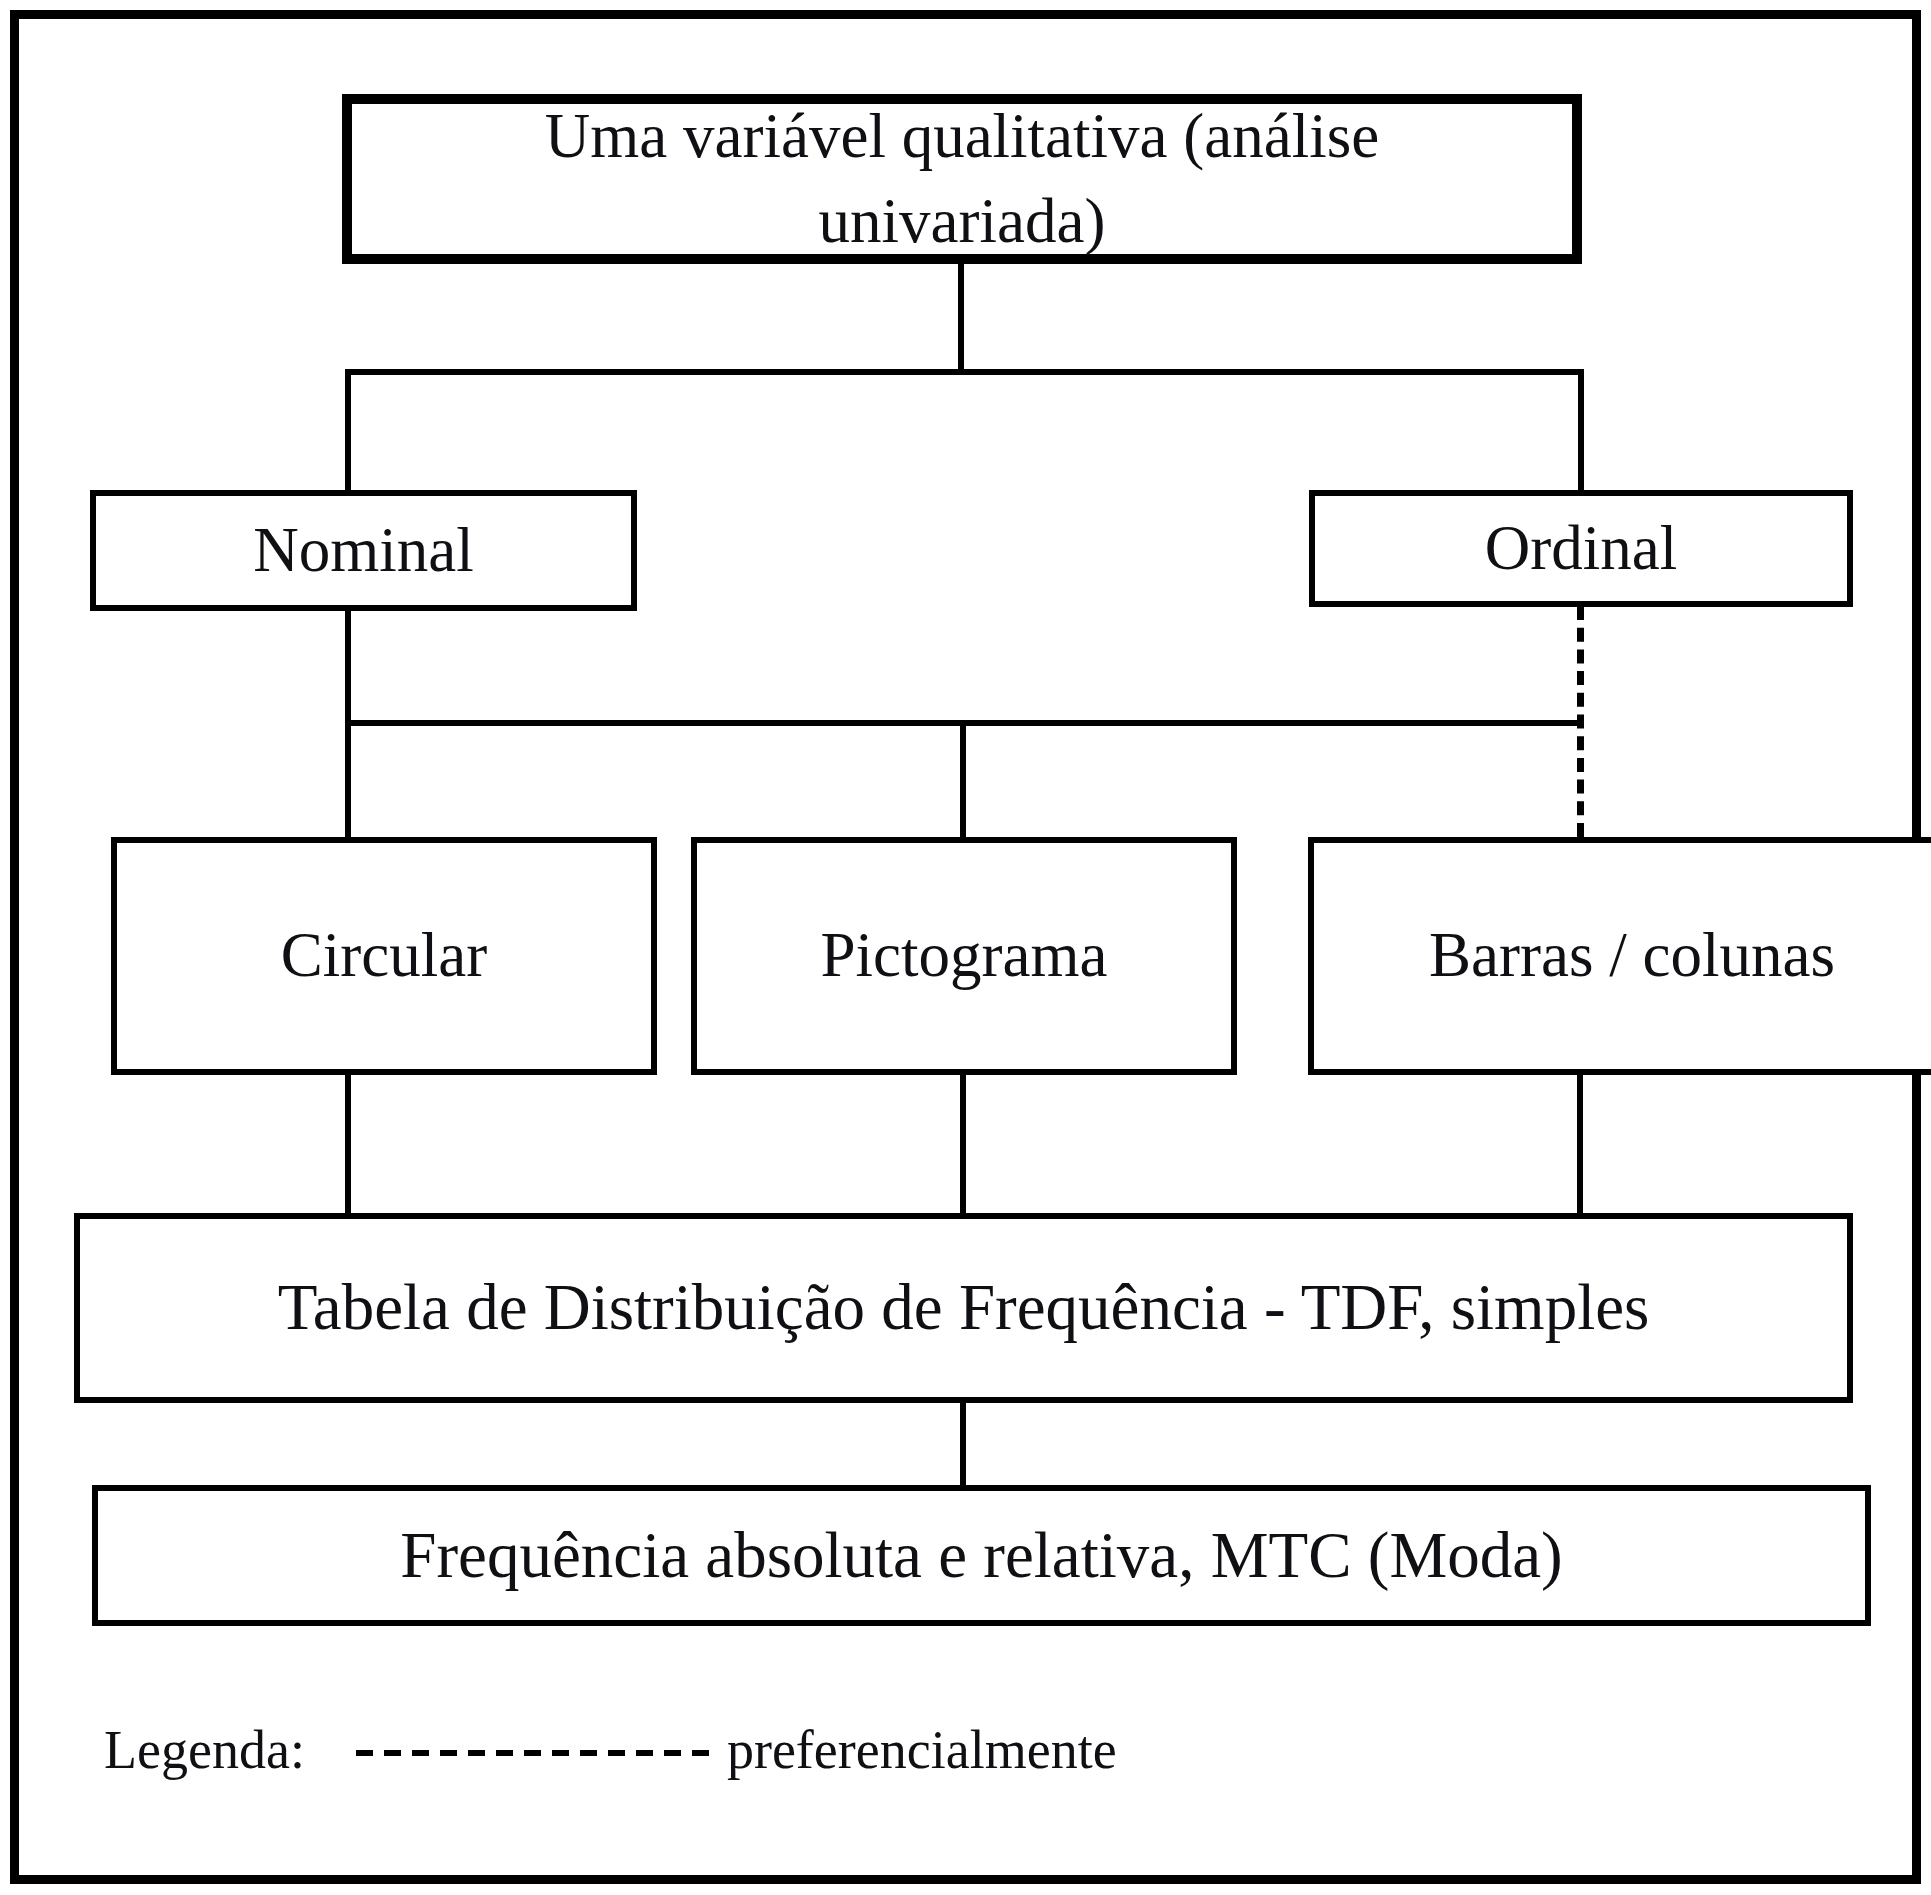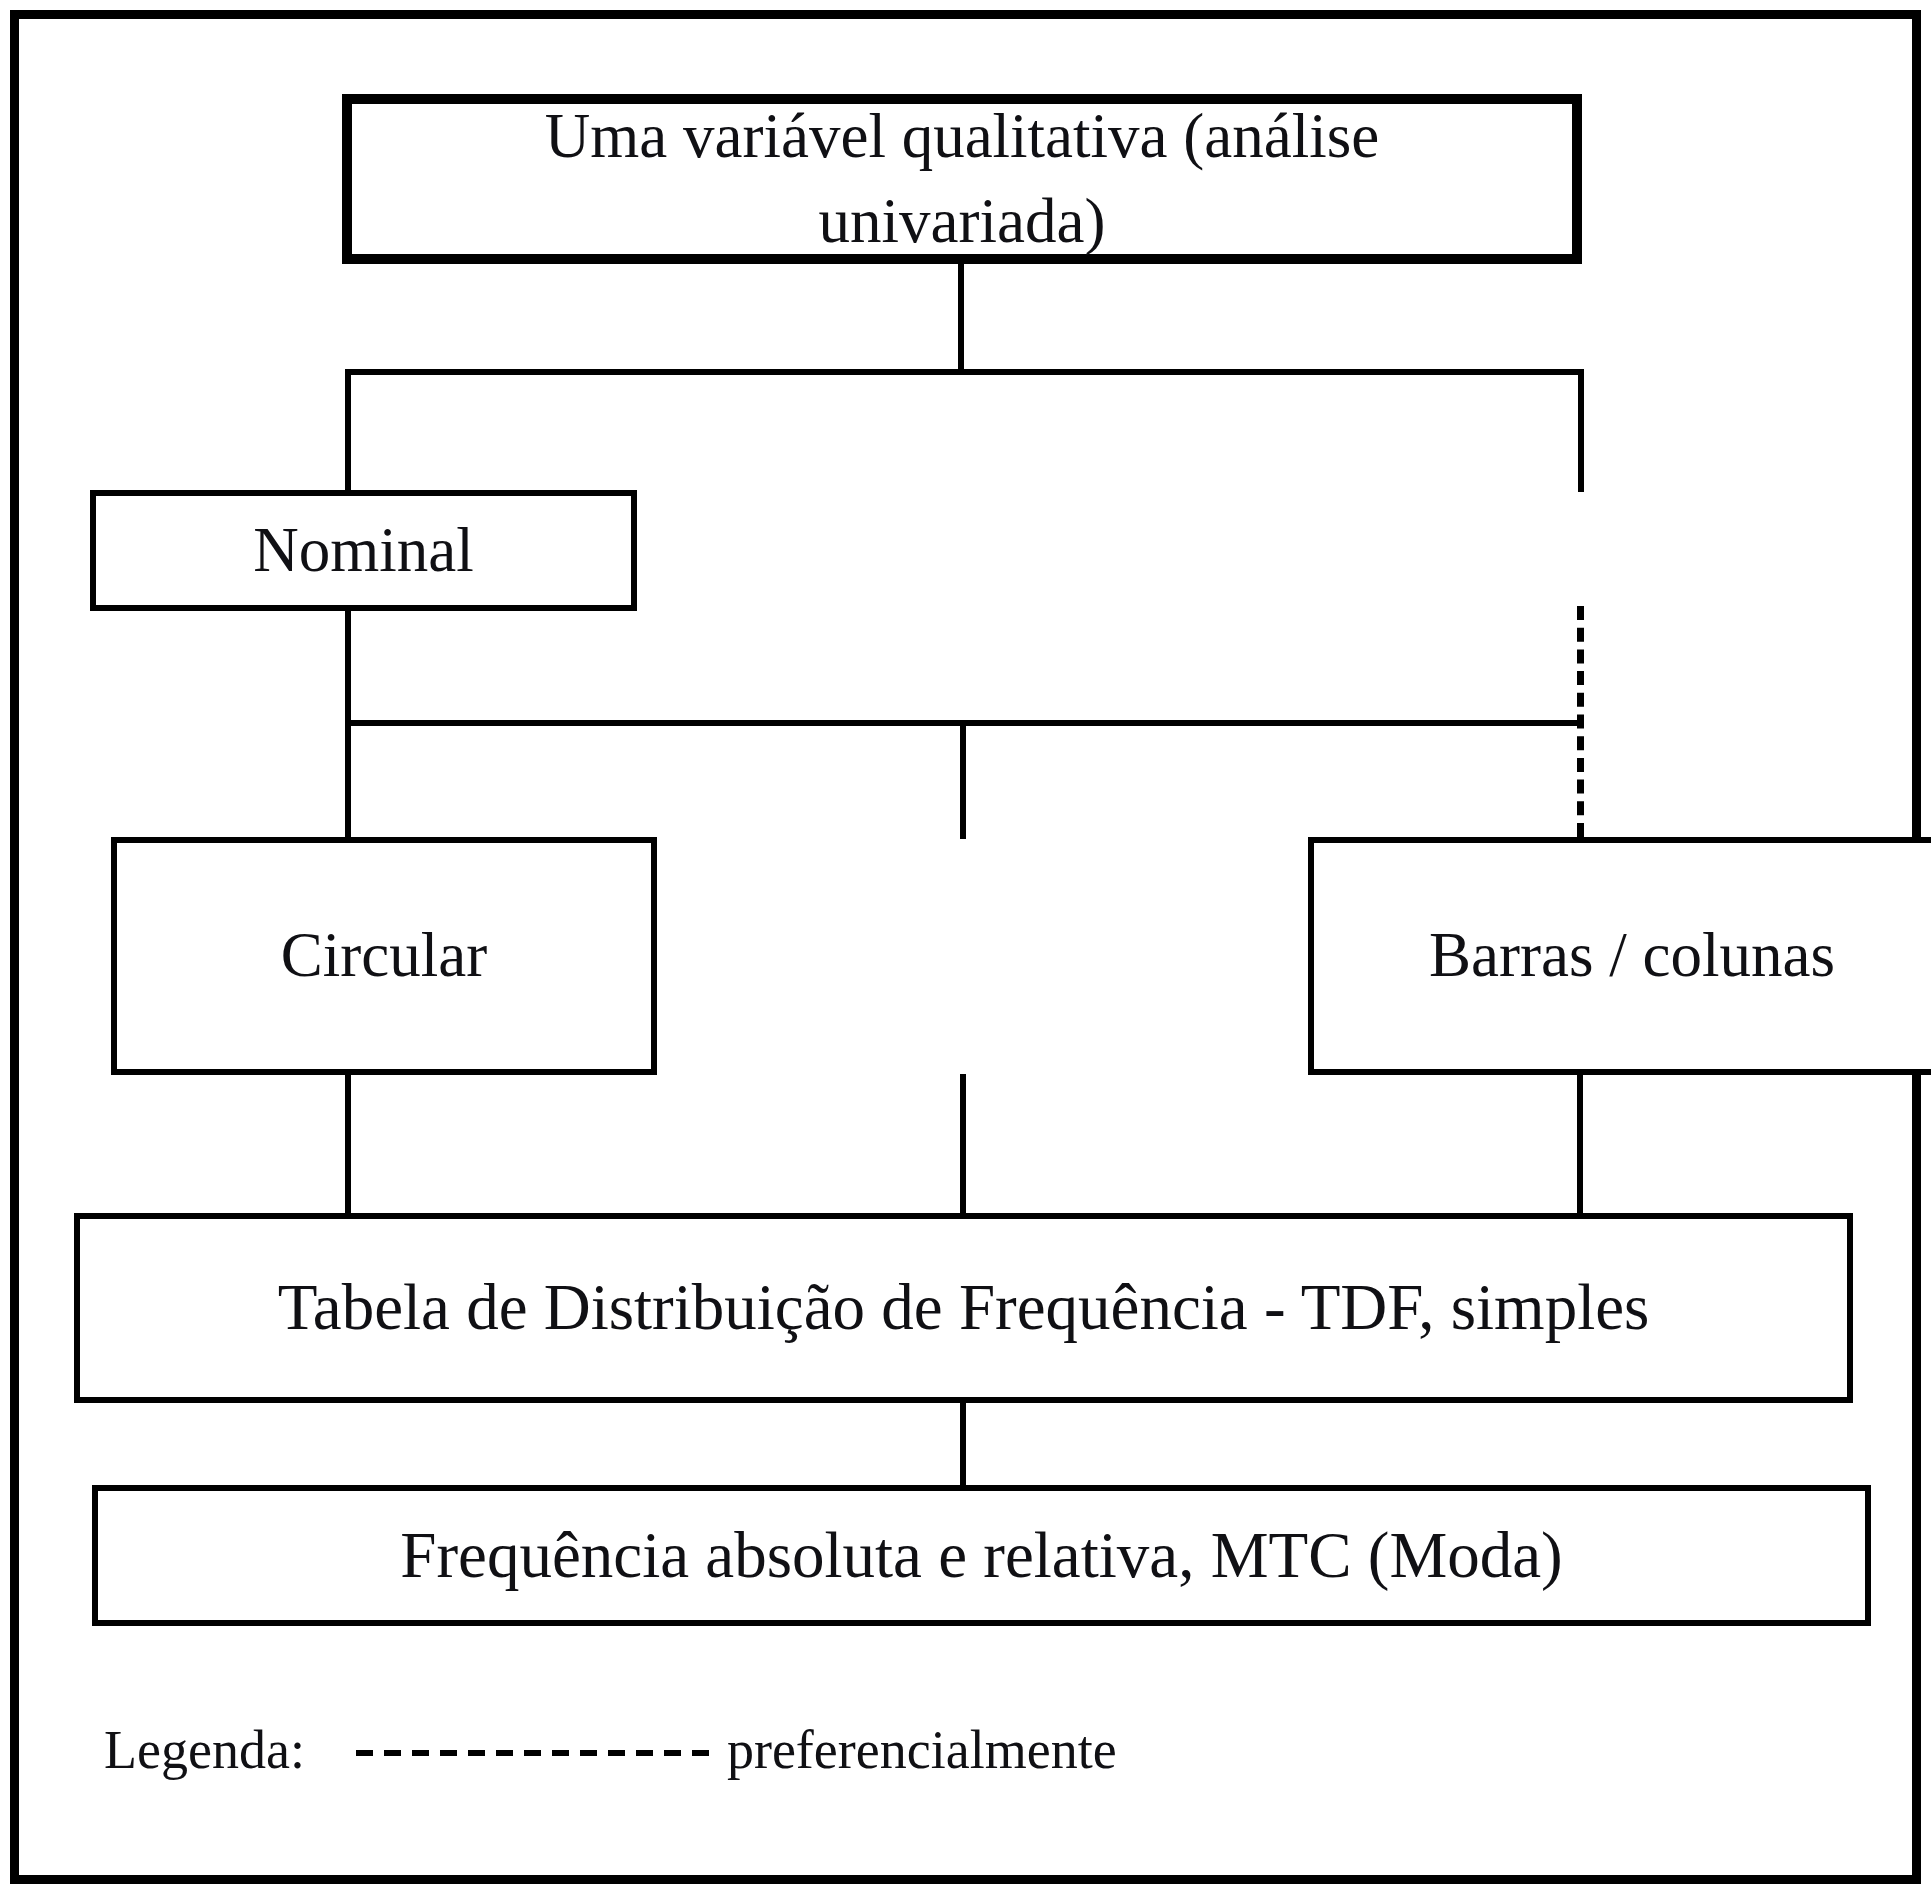--- a/index.html
+++ b/index.html
@@ -49,30 +49,36 @@
   </div>
 
   <div class="line" style="left:958px;top:264px;width:6px;height:107px;"></div>
   <div class="line" style="left:347px;top:369px;width:1237px;height:6px;"></div>
   <div class="line" style="left:345px;top:369px;width:6px;height:123px;"></div>
   <div class="line" style="left:1578px;top:369px;width:6px;height:123px;"></div>
 
   <div class="node" style="left:90px;top:490px;width:547px;height:121px;">
     <span>Nominal</span>
   </div>
+  <div class="node" style="left:1309px;top:490px;width:544px;height:117px;">
+    <span>Ordinal</span>
+  </div>
 
   <div class="line" style="left:345px;top:611px;width:6px;height:112px;"></div>
   <div class="line" style="left:347px;top:720px;width:1236px;height:6px;"></div>
   <div class="line" style="left:345px;top:720px;width:6px;height:119px;"></div>
   <div class="line" style="left:960px;top:720px;width:6px;height:119px;"></div>
 
   <div class="dashed-v" style="left:1577px;top:606px;height:231px;"></div>
 
   <div class="node" style="left:75px;top:837px;width:546px;height:238px;margin-left:36px;">
     <span>Circular</span>
+  </div>
+  <div class="node" style="left:691px;top:837px;width:546px;height:238px;">
+    <span>Pictograma</span>
   </div>
   <div class="node" style="left:1308px;top:837px;width:648px;height:238px;">
     <span>Barras / colunas</span>
   </div>
 
   <div class="line" style="left:345px;top:1074px;width:6px;height:139px;"></div>
   <div class="line" style="left:960px;top:1074px;width:6px;height:139px;"></div>
   <div class="line" style="left:1577px;top:1074px;width:6px;height:139px;"></div>
 
   <div class="node wide" style="left:74px;top:1213px;width:1779px;height:190px;">

